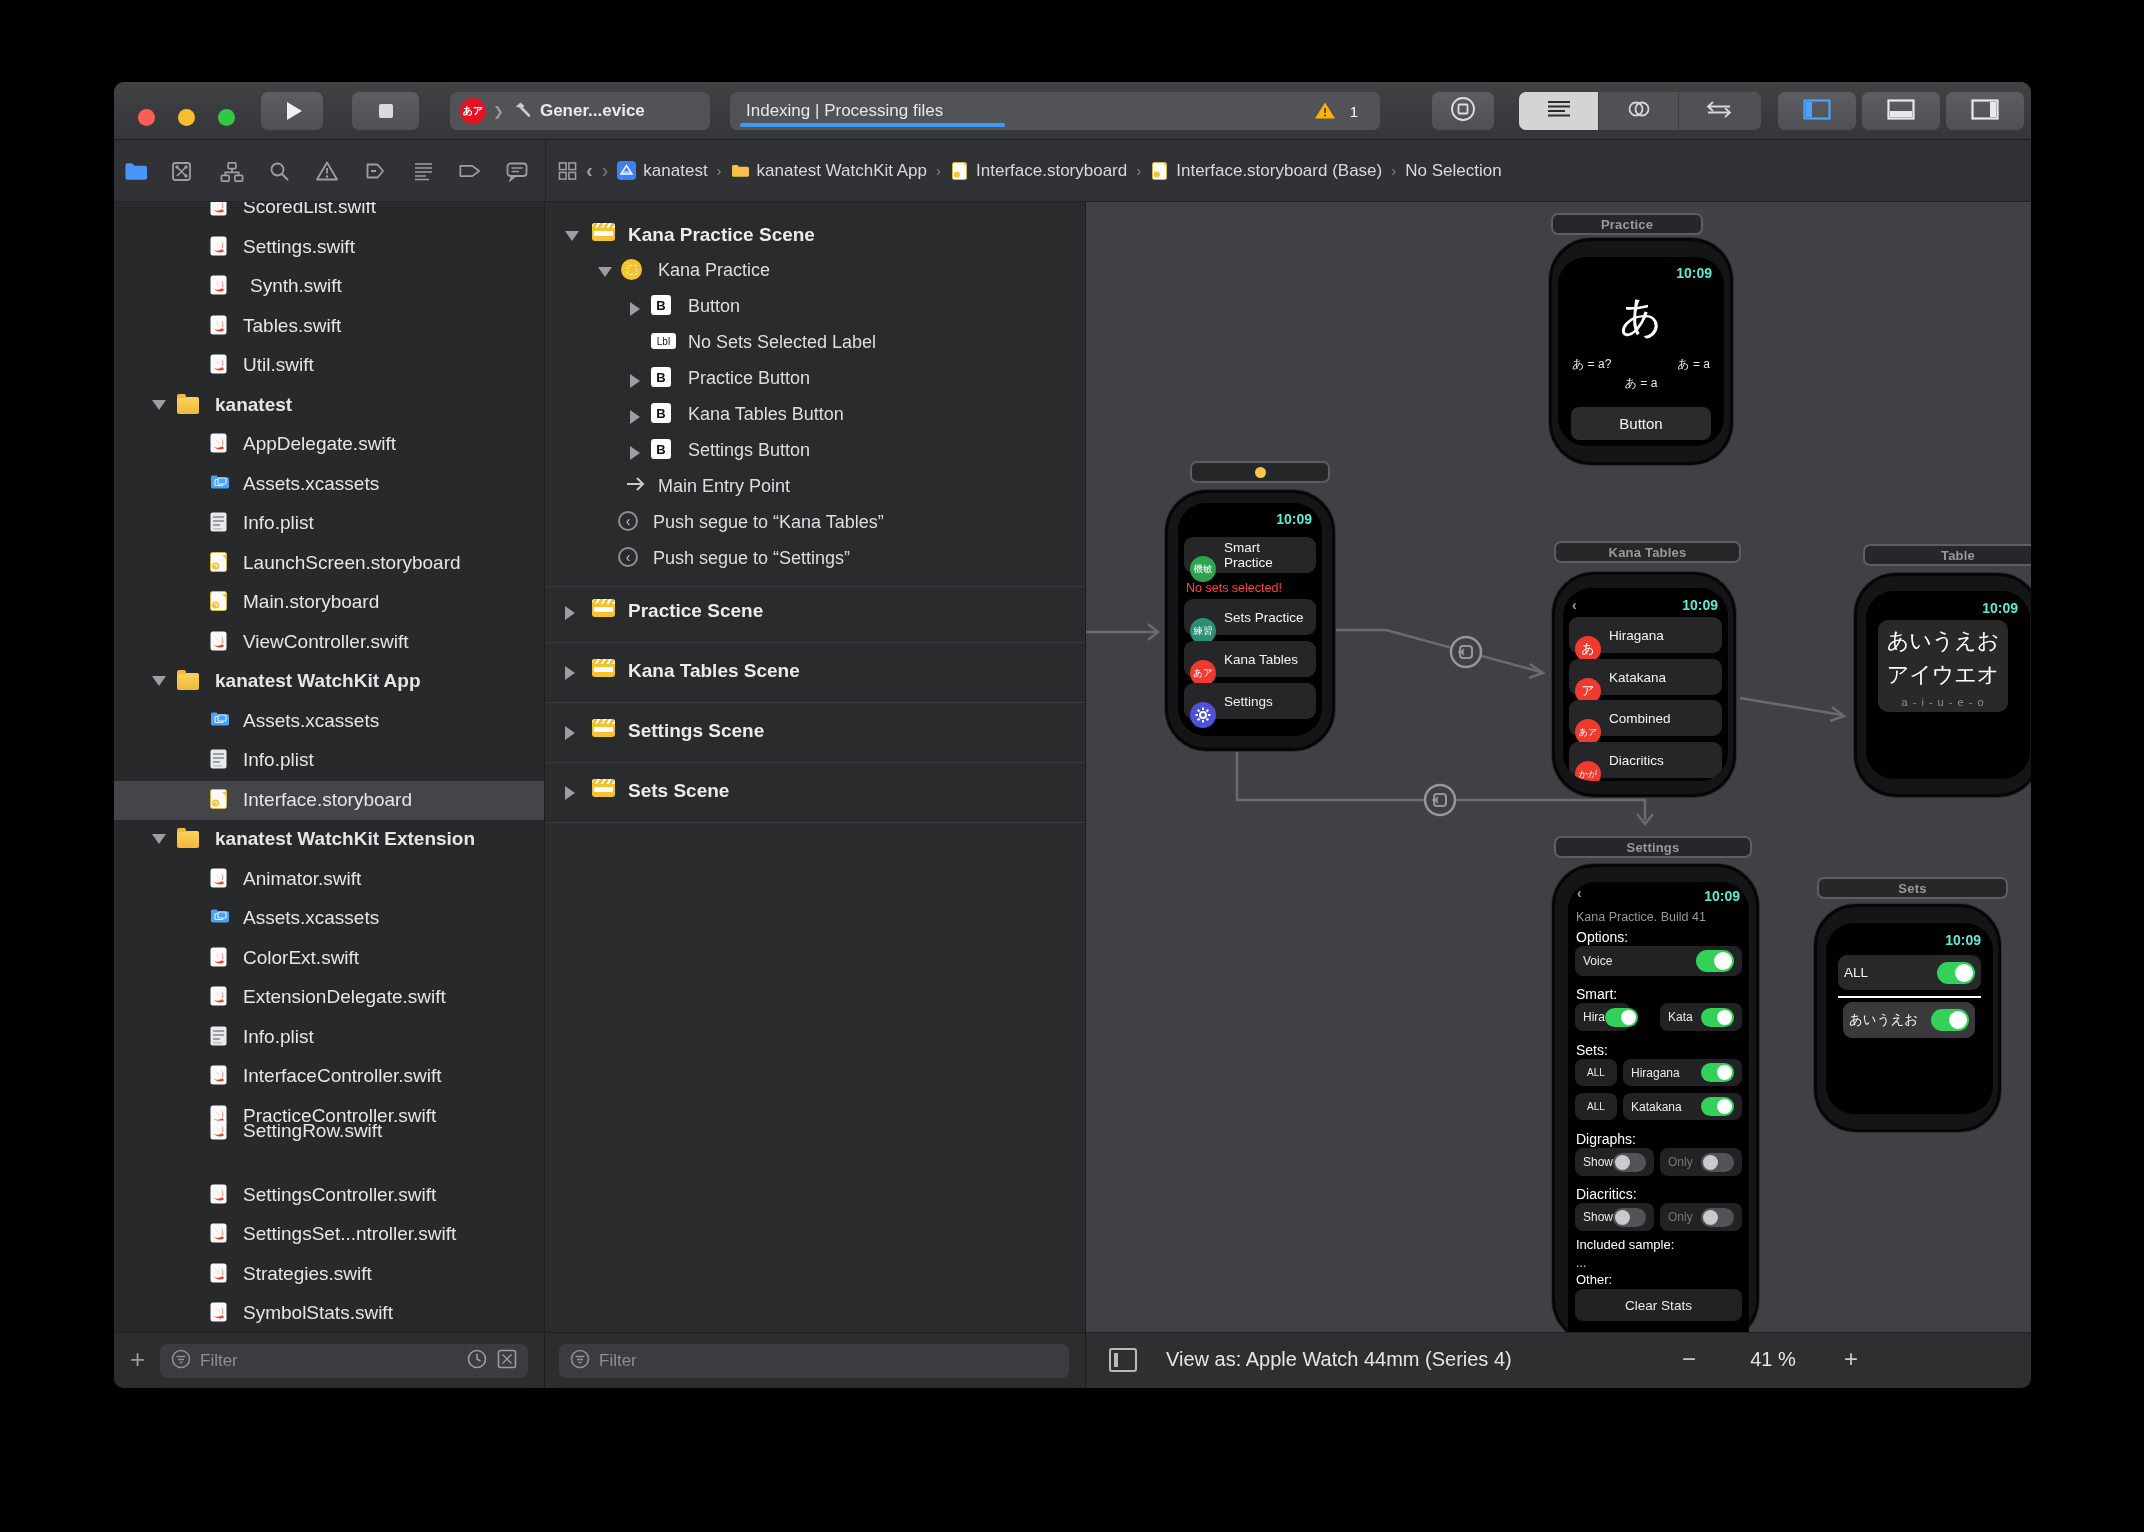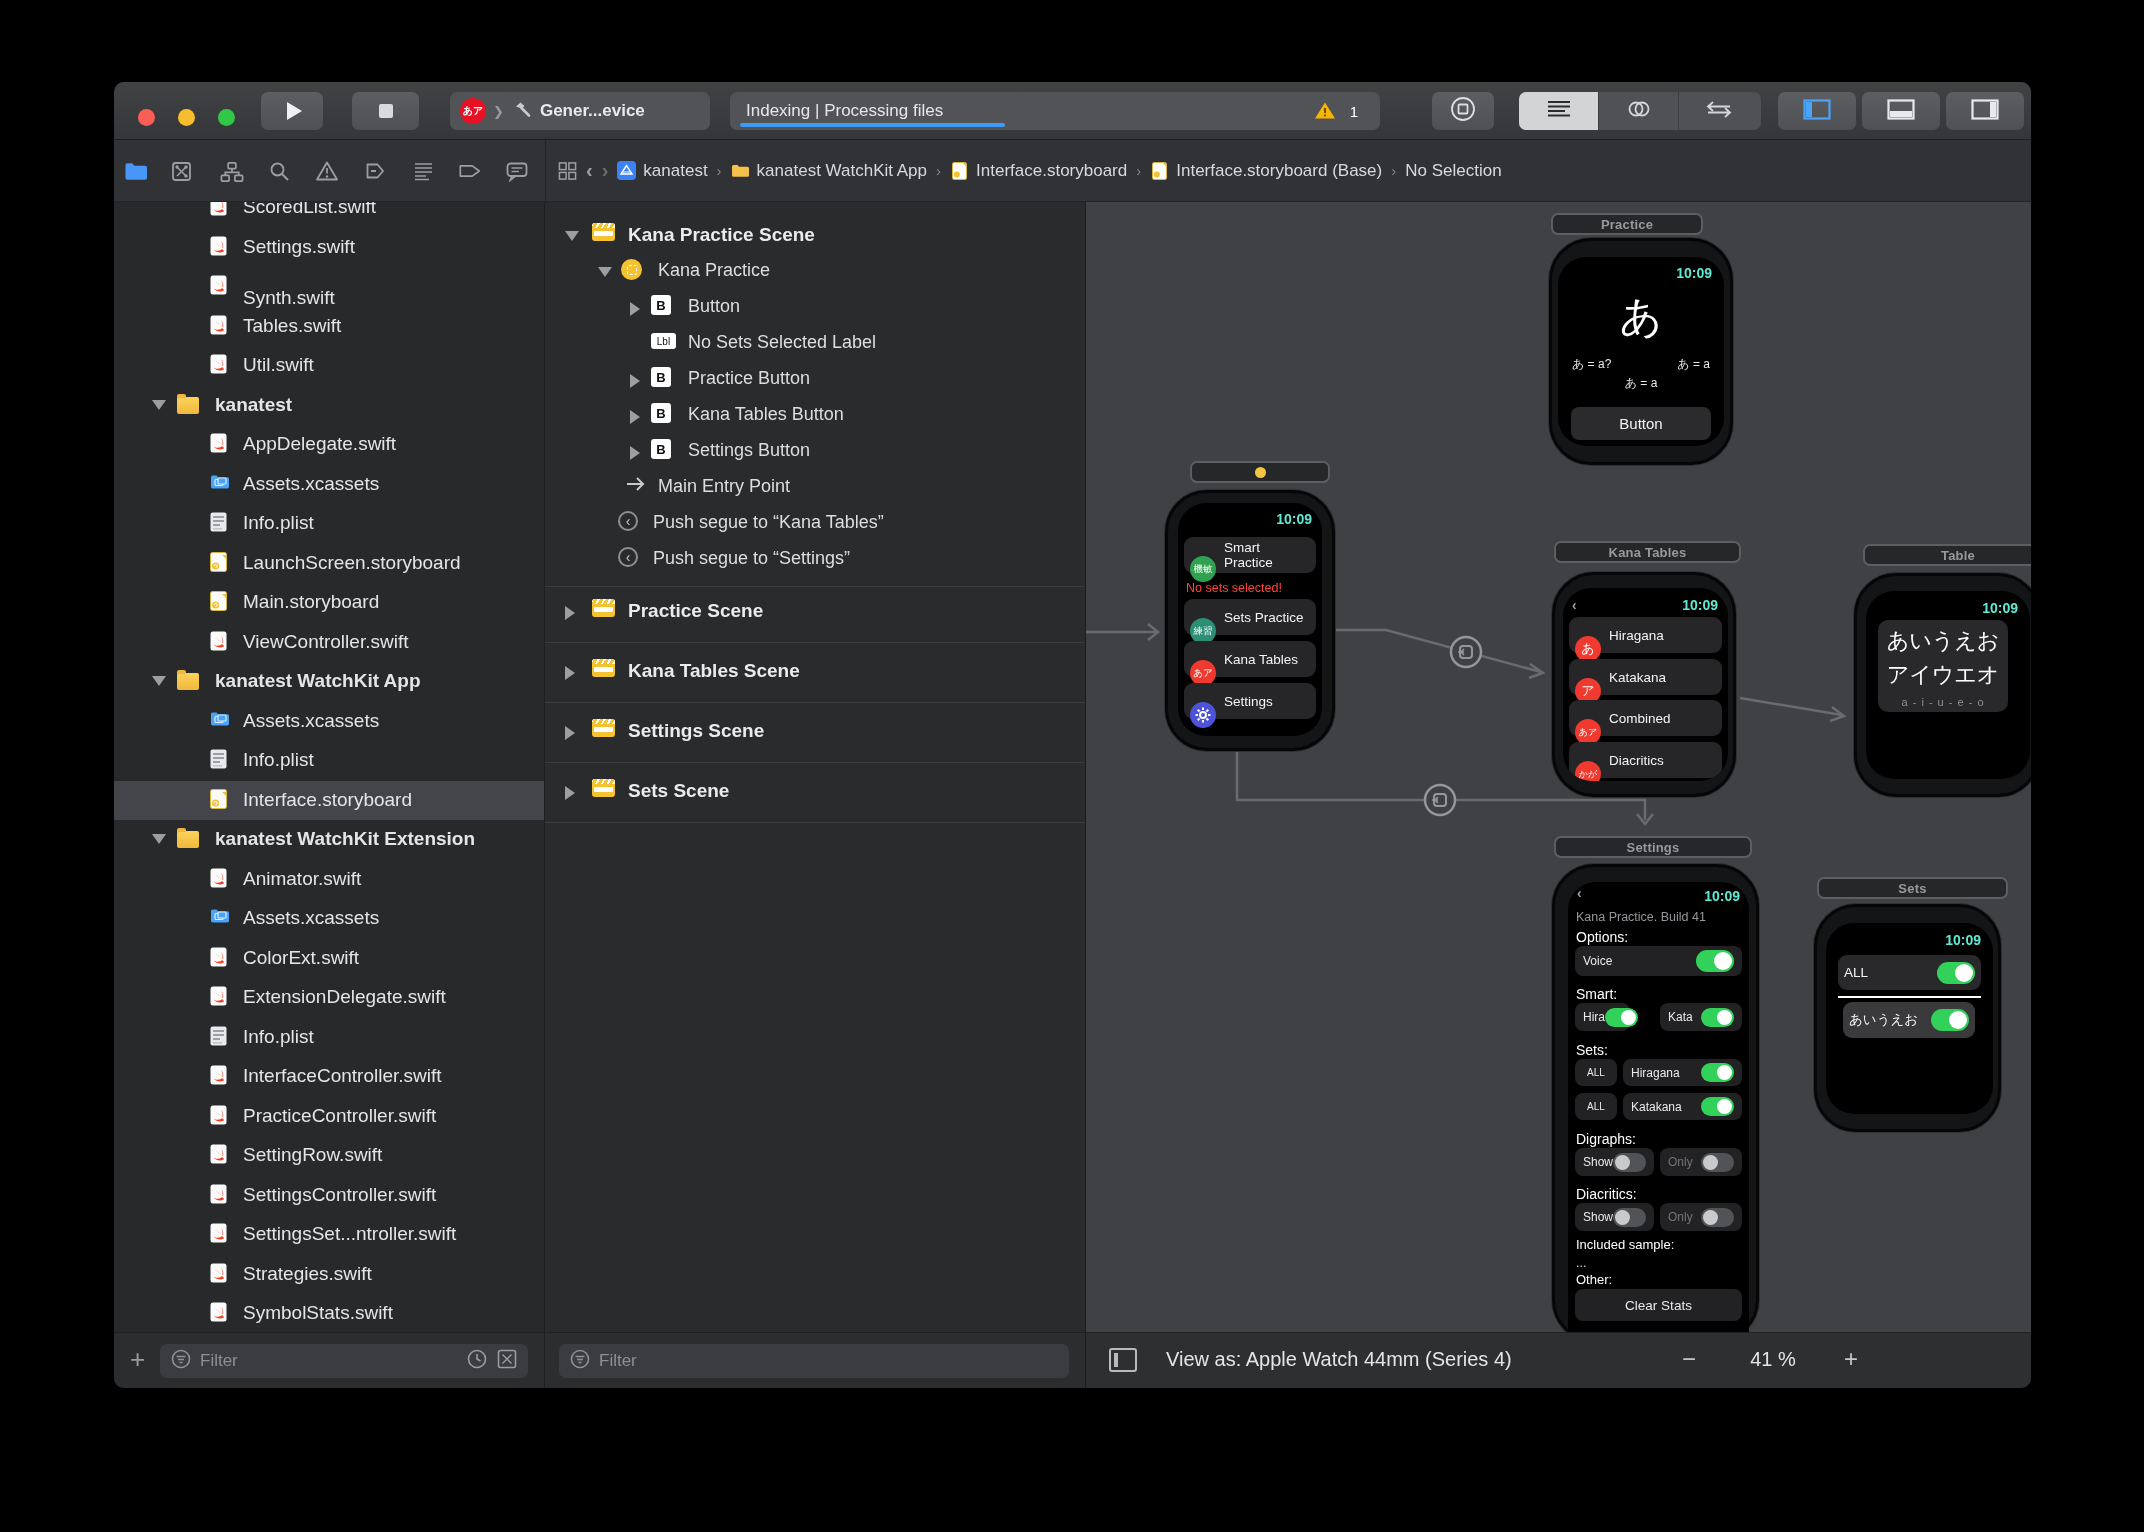--- a/index.html
+++ b/index.html
@@ -333,21 +333,21 @@
             <path d="M4.6 5.2 C7.1 8.1 9.6 10 12.3 11.7 C13.1 9.4 12.5 6.8 10.9 5 C12.8 6.4 13.8 9.2 13 12 C9.8 10.6 6.7 7.9 4.6 5.2 Z" fill="#ef4123"></path>
           </svg></span>
         <span class="ftext" style="left: 129px;">Settings.swift</span>
       </div>
       <div class="frow" style="top: 65px;">
         <span class="fico" style="left: 96px;"><svg width="17" height="20" viewBox="0 0 17 20">
             <rect x="0.5" y="0.5" width="16" height="19" rx="2.5" fill="#fbfbfb"></rect>
             <path d="M3.5 13.2 C6 15.4 10.2 15.2 12.1 13.1 C12.9 14.1 13.6 14.7 14.2 15 C11.6 17.4 6.4 17 3.5 13.2 Z" fill="#ef4123"></path>
             <path d="M4.6 5.2 C7.1 8.1 9.6 10 12.3 11.7 C13.1 9.4 12.5 6.8 10.9 5 C12.8 6.4 13.8 9.2 13 12 C9.8 10.6 6.7 7.9 4.6 5.2 Z" fill="#ef4123"></path>
           </svg></span>
-        <span class="ftext" style="left: 129px; margin-top: 12px;">Synth.swift</span>
+        <span class="ftext" style="left: 136px;">Synth.swift</span>
       </div>
       <div class="frow" style="top: 104.5px;">
         <span class="fico" style="left: 96px;"><svg width="17" height="20" viewBox="0 0 17 20">
             <rect x="0.5" y="0.5" width="16" height="19" rx="2.5" fill="#fbfbfb"></rect>
             <path d="M3.5 13.2 C6 15.4 10.2 15.2 12.1 13.1 C12.9 14.1 13.6 14.7 14.2 15 C11.6 17.4 6.4 17 3.5 13.2 Z" fill="#ef4123"></path>
             <path d="M4.6 5.2 C7.1 8.1 9.6 10 12.3 11.7 C13.1 9.4 12.5 6.8 10.9 5 C12.8 6.4 13.8 9.2 13 12 C9.8 10.6 6.7 7.9 4.6 5.2 Z" fill="#ef4123"></path>
           </svg></span>
         <span class="ftext" style="left: 129px;">Tables.swift</span>
       </div>
       <div class="frow" style="top: 144px;">
@@ -510,21 +510,21 @@
         <span class="ftext" style="left: 129px;">InterfaceController.swift</span>
       </div>
       <div class="frow" style="top: 894.5px;">
         <span class="fico" style="left: 96px;"><svg width="17" height="20" viewBox="0 0 17 20">
             <rect x="0.5" y="0.5" width="16" height="19" rx="2.5" fill="#fbfbfb"></rect>
             <path d="M3.5 13.2 C6 15.4 10.2 15.2 12.1 13.1 C12.9 14.1 13.6 14.7 14.2 15 C11.6 17.4 6.4 17 3.5 13.2 Z" fill="#ef4123"></path>
             <path d="M4.6 5.2 C7.1 8.1 9.6 10 12.3 11.7 C13.1 9.4 12.5 6.8 10.9 5 C12.8 6.4 13.8 9.2 13 12 C9.8 10.6 6.7 7.9 4.6 5.2 Z" fill="#ef4123"></path>
           </svg></span>
         <span class="ftext" style="left: 129px;">PracticeController.swift</span>
       </div>
-      <div class="frow" style="top: 934px;">
+      <div class="frow" style="top: 910px;">
         <span class="fico" style="left: 96px;"><svg width="17" height="20" viewBox="0 0 17 20">
             <rect x="0.5" y="0.5" width="16" height="19" rx="2.5" fill="#fbfbfb"></rect>
             <path d="M3.5 13.2 C6 15.4 10.2 15.2 12.1 13.1 C12.9 14.1 13.6 14.7 14.2 15 C11.6 17.4 6.4 17 3.5 13.2 Z" fill="#ef4123"></path>
             <path d="M4.6 5.2 C7.1 8.1 9.6 10 12.3 11.7 C13.1 9.4 12.5 6.8 10.9 5 C12.8 6.4 13.8 9.2 13 12 C9.8 10.6 6.7 7.9 4.6 5.2 Z" fill="#ef4123"></path>
           </svg></span>
         <span class="ftext" style="left: 129px;">SettingRow.swift</span>
       </div>
       <div class="frow" style="top: 973.5px;">
         <span class="fico" style="left: 96px;"><svg width="17" height="20" viewBox="0 0 17 20">
             <rect x="0.5" y="0.5" width="16" height="19" rx="2.5" fill="#fbfbfb"></rect>

